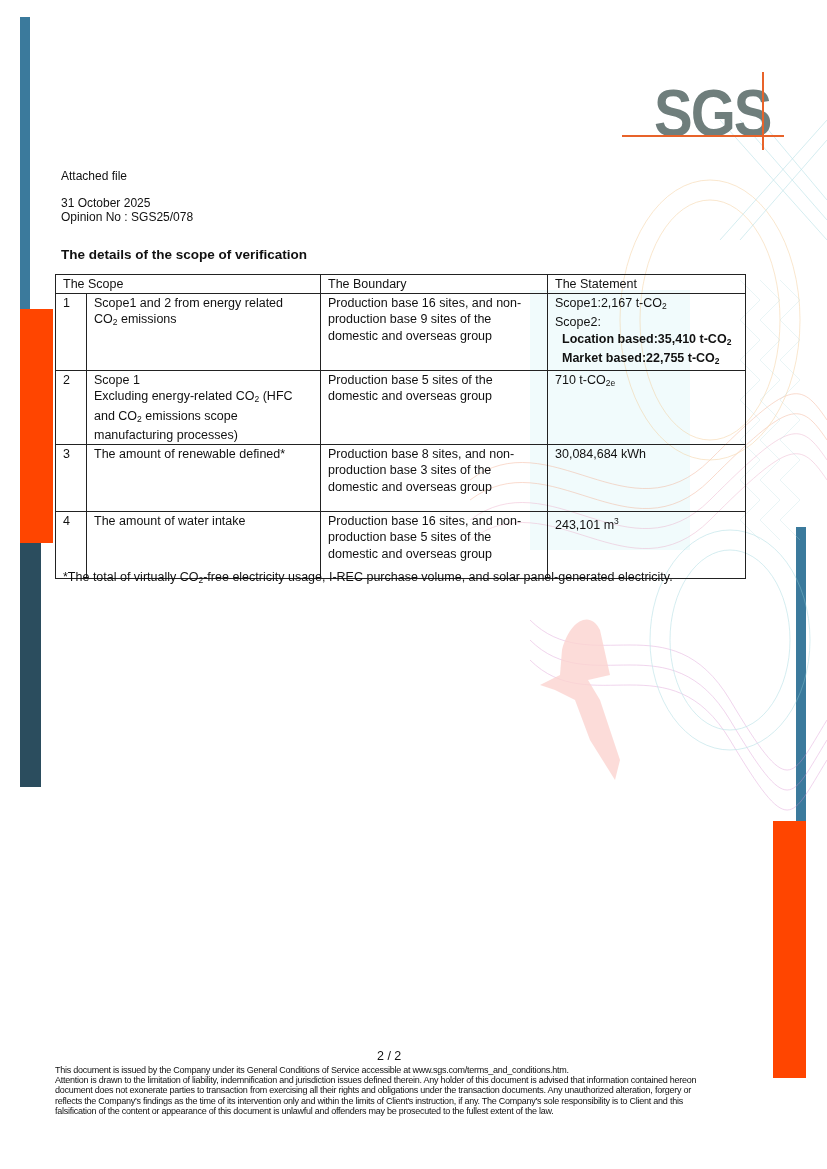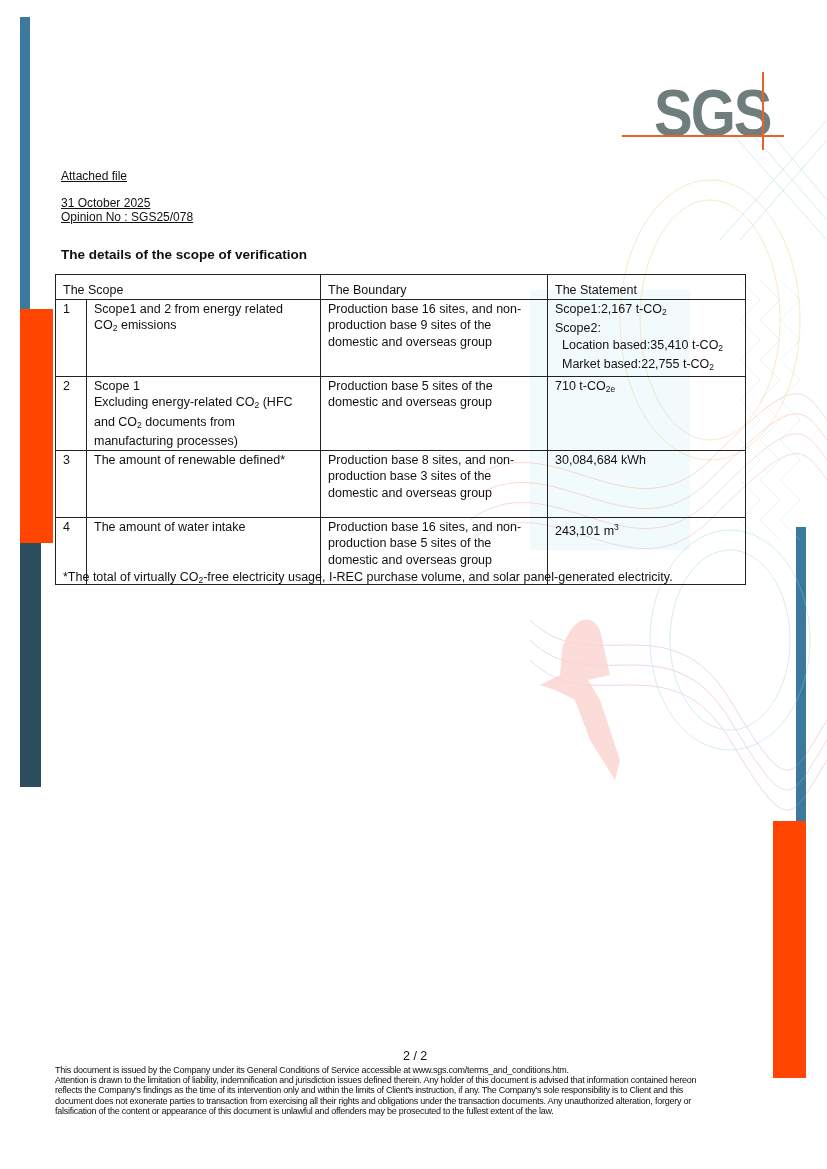--- a/index.html
+++ b/index.html
@@ -10,37 +10,37 @@
   .bar { position: absolute; }
   .watermark { position: absolute; left: 470px; top: 120px; width: 357px; height: 900px; pointer-events: none; }
   .logo { position: absolute; left: 622px; top: 72px; width: 165px; height: 80px; }
   .logo-text {
     position: absolute; left: 32px; top: 2px; font-family: "Liberation Sans", sans-serif;
     font-weight: bold; font-size: 58px; letter-spacing: -2px; color: #6f7e7c;
     transform: scaleY(1.15); transform-origin: top left;
   }
   .logo-h { position: absolute; left: 0; top: 63px; width: 162px; height: 1.5px; background: #e8632a; }
   .logo-v { position: absolute; left: 140px; top: 0; width: 1.5px; height: 78px; background: #e8632a; }
-  .meta { position: absolute; left: 61px; font-size: 12px; text-decoration: underline; }
+  .meta { position: absolute; left: 61px; font-size: 12px; }
   .title { position: absolute; left: 61px; top: 238px; font-size: 13.5px; font-weight: bold; margin-top: 9px; }
   table.scope {
     position: absolute; left: 55px; top: 274px; width: 691px;
     border-collapse: collapse; font-size: 12.5px; line-height: 16.5px;
   }
   table.scope td { border: 1.5px solid #222; vertical-align: top; padding: 1px 6px 0 7px; }
-  table.scope tr.head td { padding-top: 7px; padding-bottom: 0; height: 15px; }
+  table.scope tr.head td { padding-top: 1px; padding-bottom: 0; height: 15px; }
   .c-num { width: 17px; }
   .c-scope { width: 220px; }
   .c-bound { width: 213px; }
   .stmt-line { display: flex; }
-  .stmt-indent { padding-left: 7px; }
+  .stmt-indent { padding-left: 7px; font-weight: bold; }
   .sub { font-size: 8.5px; vertical-align: -2px; }
   .sup { font-size: 8.5px; vertical-align: 5px; }
   .note { position: absolute; left: 63px; top: 570px; font-size: 12.5px; }
-  .pageno { position: absolute; left: 403px; top: 1049px; font-size: 12.5px; }
+  .pageno { position: absolute; left: 377px; top: 1049px; font-size: 12.5px; }
   .disclaimer {
     position: absolute; left: 55px; top: 1065px; width: 700px;
     font-size: 9px; line-height: 10.2px; letter-spacing: -0.25px;
   }
   .disclaimer div { white-space: nowrap; }
 </style>
 </head>
 <body>
 
 <div class="bar" style="left:20px;top:17px;width:10px;height:292px;background:#3b7a9c;"></div>
@@ -114,21 +114,21 @@
             <span><span>22,755 t-CO</span><span class="sub">2</span></span>
           </div>
     </td>
   </tr>
 
   <tr style="height:68px;">
     <td class="c-num">2</td>
     <td class="c-scope">
       <div>Scope 1</div>
       <div><span>Excluding energy-related CO</span><span class="sub">2</span><span> (HFC</span></div>
-      <div><span>and CO</span><span class="sub">2</span><span> documents from</span></div>
+      <div><span>and CO</span><span class="sub">2</span><span> emissions scope</span></div>
       <div>manufacturing processes)</div>
     </td>
     <td class="c-bound">Production base 5 sites of the domestic and overseas group</td>
     <td><span>710 t-CO</span><span class="sub">2e</span></td>
   </tr>
 
   <tr style="height:67px;">
     <td class="c-num">3</td>
     <td class="c-scope">The amount of renewable defined*</td>
     <td class="c-bound">Production base 8 sites, and non-production base 3 sites of the domestic and overseas group</td>
@@ -143,16 +143,16 @@
   </tr>
 </tbody>
   </table>
 
 <div class="note"><span>*The total of virtually CO</span><span class="sub">2</span><span>-free electricity usage, I-REC purchase volume, and solar panel-generated electricity.</span></div>
 
 <div class="pageno">2 / 2</div>
 <div class="disclaimer">
   <div>This document is issued by the Company under its General Conditions of Service accessible at www.sgs.com/terms_and_conditions.htm.</div>
   <div>Attention is drawn to the limitation of liability, indemnification and jurisdiction issues defined therein. Any holder of this document is advised that information contained hereon</div>
+  <div>document does not exonerate parties to transaction from exercising all their rights and obligations under the transaction documents. Any unauthorized alteration, forgery or</div>
   <div>reflects the Company's findings as the time of its intervention only and within the limits of Client's instruction, if any. The Company's sole responsibility is to Client and this</div>
-  <div>document does not exonerate parties to transaction from exercising all their rights and obligations under the transaction documents. Any unauthorized alteration, forgery or</div>
   <div>falsification of the content or appearance of this document is unlawful and offenders may be prosecuted to the fullest extent of the law.</div>
 </div>
 
 </body></html>

